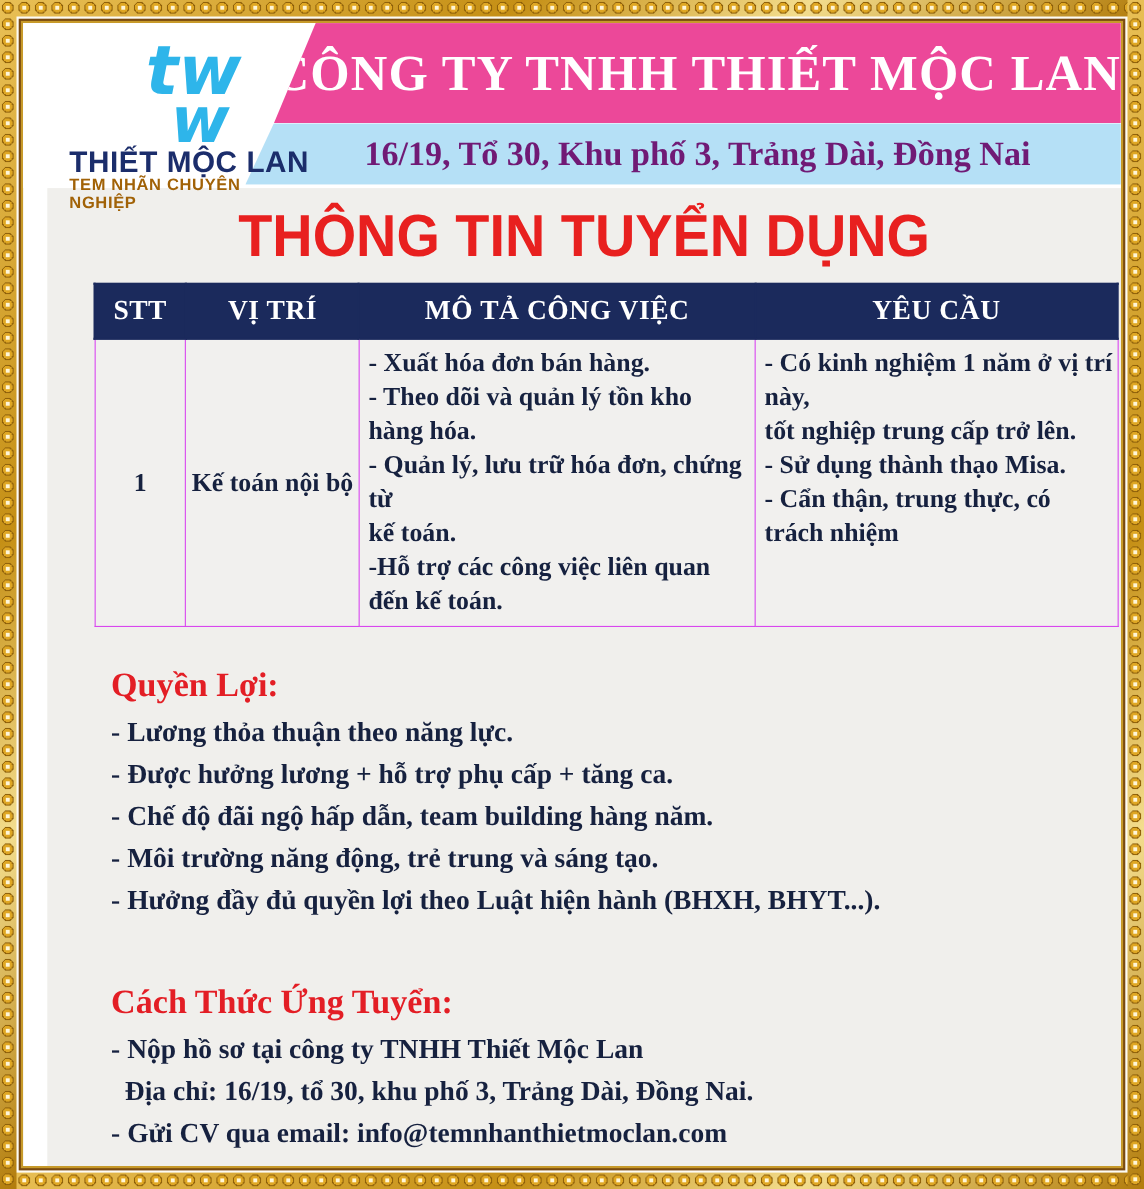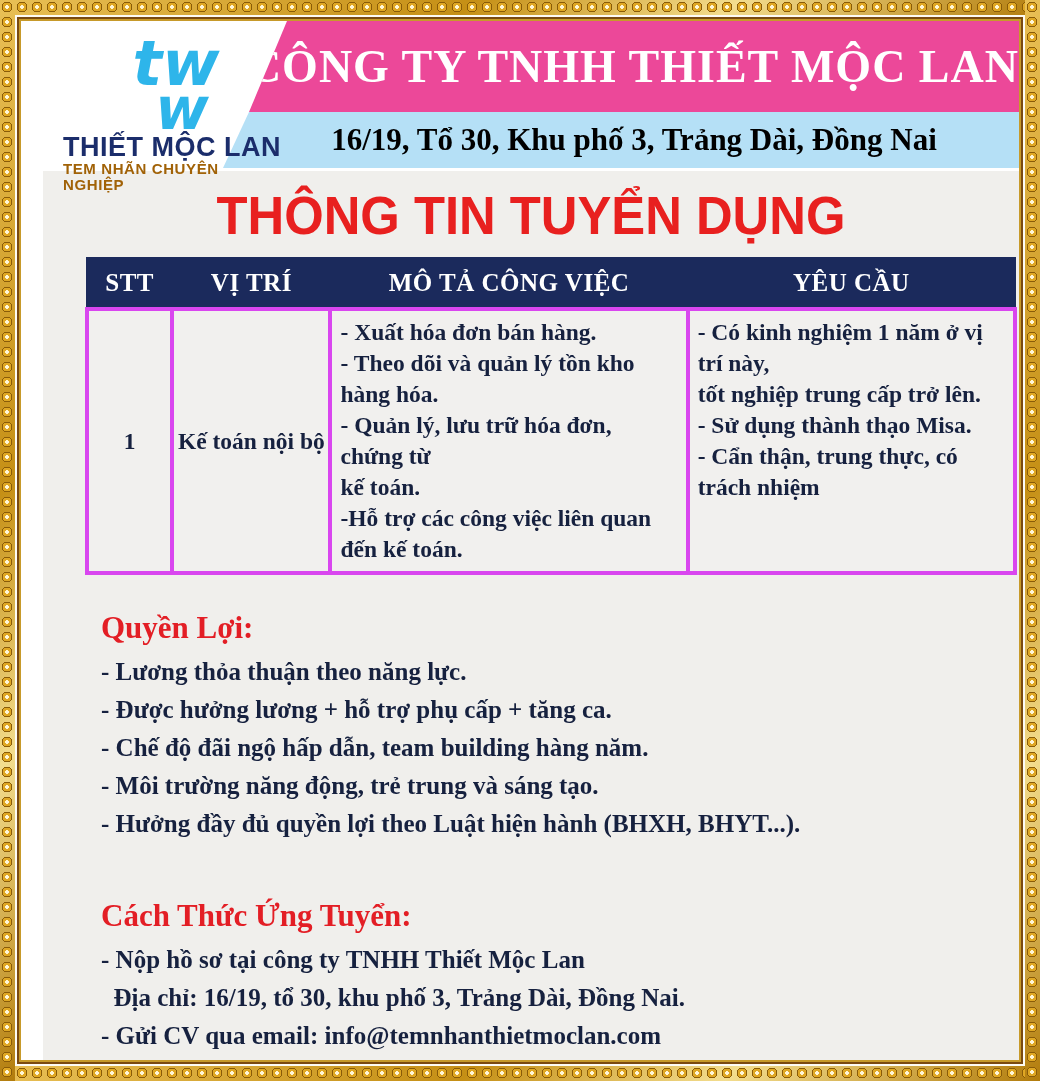--- a/index.html
+++ b/index.html
@@ -42,21 +42,21 @@
   }
   .company-name{
     color:#ffffff;font-size:46px;font-weight:bold;letter-spacing:1px;white-space:nowrap;
   }
   .banner-blue{
     height:56px;background:#b5e0f6;
     clip-path:polygon(40px 0, 100% 0, 100% 100%, 14px 100%);
     display:flex;align-items:center;justify-content:center;
     padding-left:40px;box-sizing:border-box;
   }
-  .address-text{color:#000000;font-size:31px;font-weight:bold;white-space:nowrap;}
+  .address-text{color:#701a75;font-size:31px;font-weight:bold;white-space:nowrap;}
   
   .logo{position:absolute;left:42px;top:12px;width:220px;text-align:left;z-index:3;}
   .logo-monogram{display:block;margin:0 auto;}
   .logo-name{font-family:"Liberation Sans",sans-serif;font-size:27px;font-weight:bold;color:#1b2d6b;letter-spacing:.5px;line-height:28px;}
   .logo-tagline{font-family:"Liberation Sans",sans-serif;font-size:15px;font-weight:bold;color:#a16207;letter-spacing:.6px;line-height:16px;}
   
   .bodyarea{
     position:absolute;top:150px;left:0;right:0;bottom:0;
     background:#f0efec;padding:0 40px;box-sizing:border-box;margin-left:22px;
   }
@@ -69,21 +69,21 @@
     transform:scaleX(.94);transform-origin:center;
     letter-spacing:0px;white-space:nowrap;
   }
   
   table.jobs{border-collapse:collapse;width:932px;margin:0 auto 0 2px;background:#f1f0ee;}
   table.jobs th{
     background:#1b2a5c;color:#ffffff;font-size:25px;font-weight:bold;
     padding:10px 4px;border:2px solid #1b2a5c;letter-spacing:.5px;
   }
   table.jobs td{
-    border:4px solid #d946ef;color:#16213f;font-weight:bold;font-size:23.5px;
+    border:1px solid #d946ef;color:#16213f;font-weight:bold;font-size:23.5px;
     background:#f1f0ee;
   }
   td.c-stt{width:81px;text-align:center;vertical-align:middle;}
   td.c-pos{width:159px;text-align:center;vertical-align:middle;}
   td.c-desc{width:357px;vertical-align:top;padding:6px 6px 6px 8px;line-height:31px;white-space:pre-line;height:206px;}
   td.c-req{width:327px;vertical-align:top;padding:6px 4px 6px 8px;line-height:31px;white-space:pre-line;}
   
   .section-heading{
     color:#e31e25;font-size:31px;font-weight:bold;line-height:34px;margin:0 0 8px 18px;
   }

